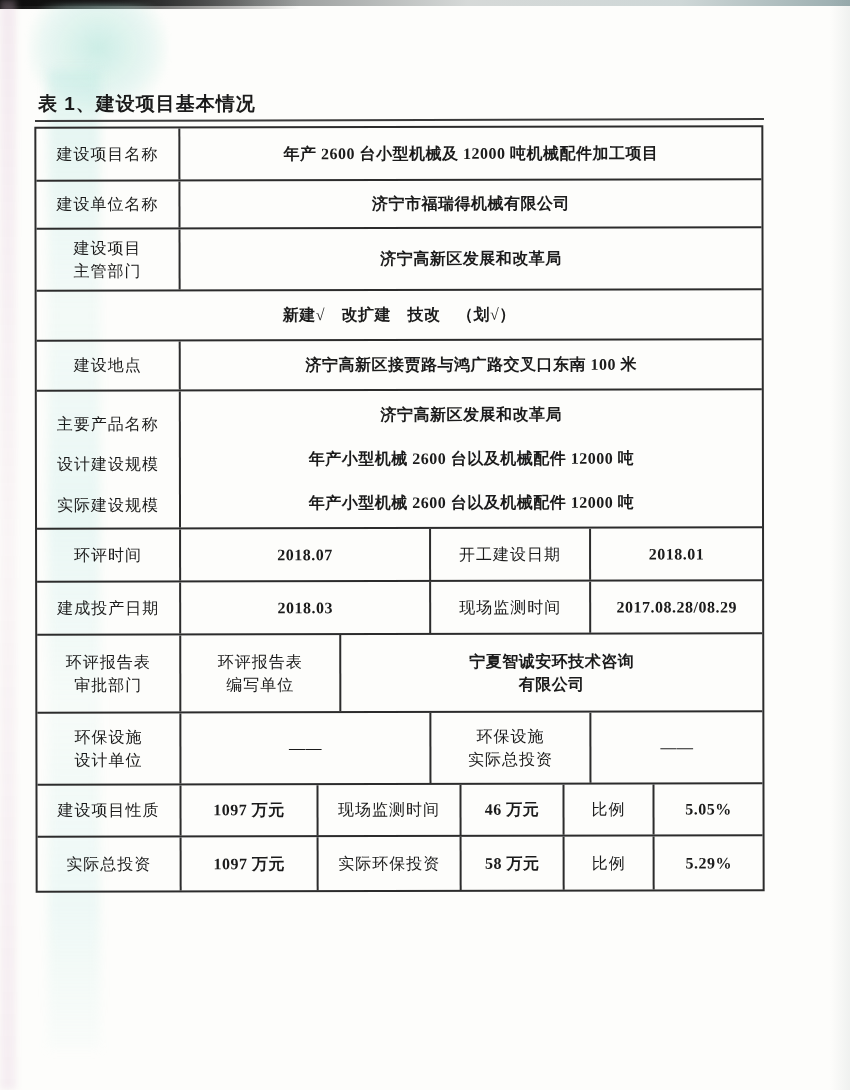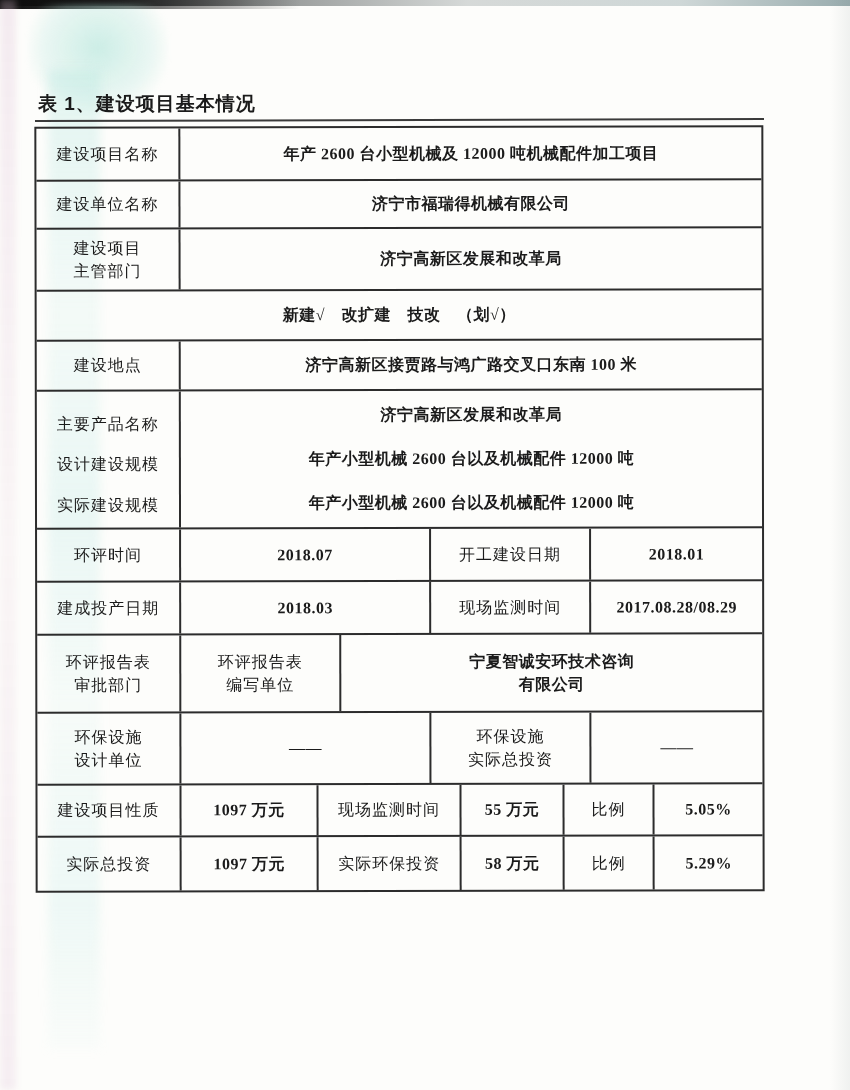--- a/index.html
+++ b/index.html
@@ -174,21 +174,21 @@
         <div>环保设施</div>
         <div>实际总投资</div>
       </div>
       <div class="cell">——</div>
     </div>
 
     <div class="row" style="height:52px">
       <div class="cell lbl w-lab">建设项目性质</div>
       <div class="cell w6b">1097 万元</div>
       <div class="cell lbl w6c">现场监测时间</div>
-      <div class="cell w6d">55 万元</div>
+      <div class="cell w6d">46 万元</div>
       <div class="cell lbl w6e">比例</div>
       <div class="cell">5.05%</div>
     </div>
 
     <div class="row" style="height:53px">
       <div class="cell lbl w-lab">实际总投资</div>
       <div class="cell w6b">1097 万元</div>
       <div class="cell lbl w6c">实际环保投资</div>
       <div class="cell w6d">58 万元</div>
       <div class="cell lbl w6e">比例</div>

